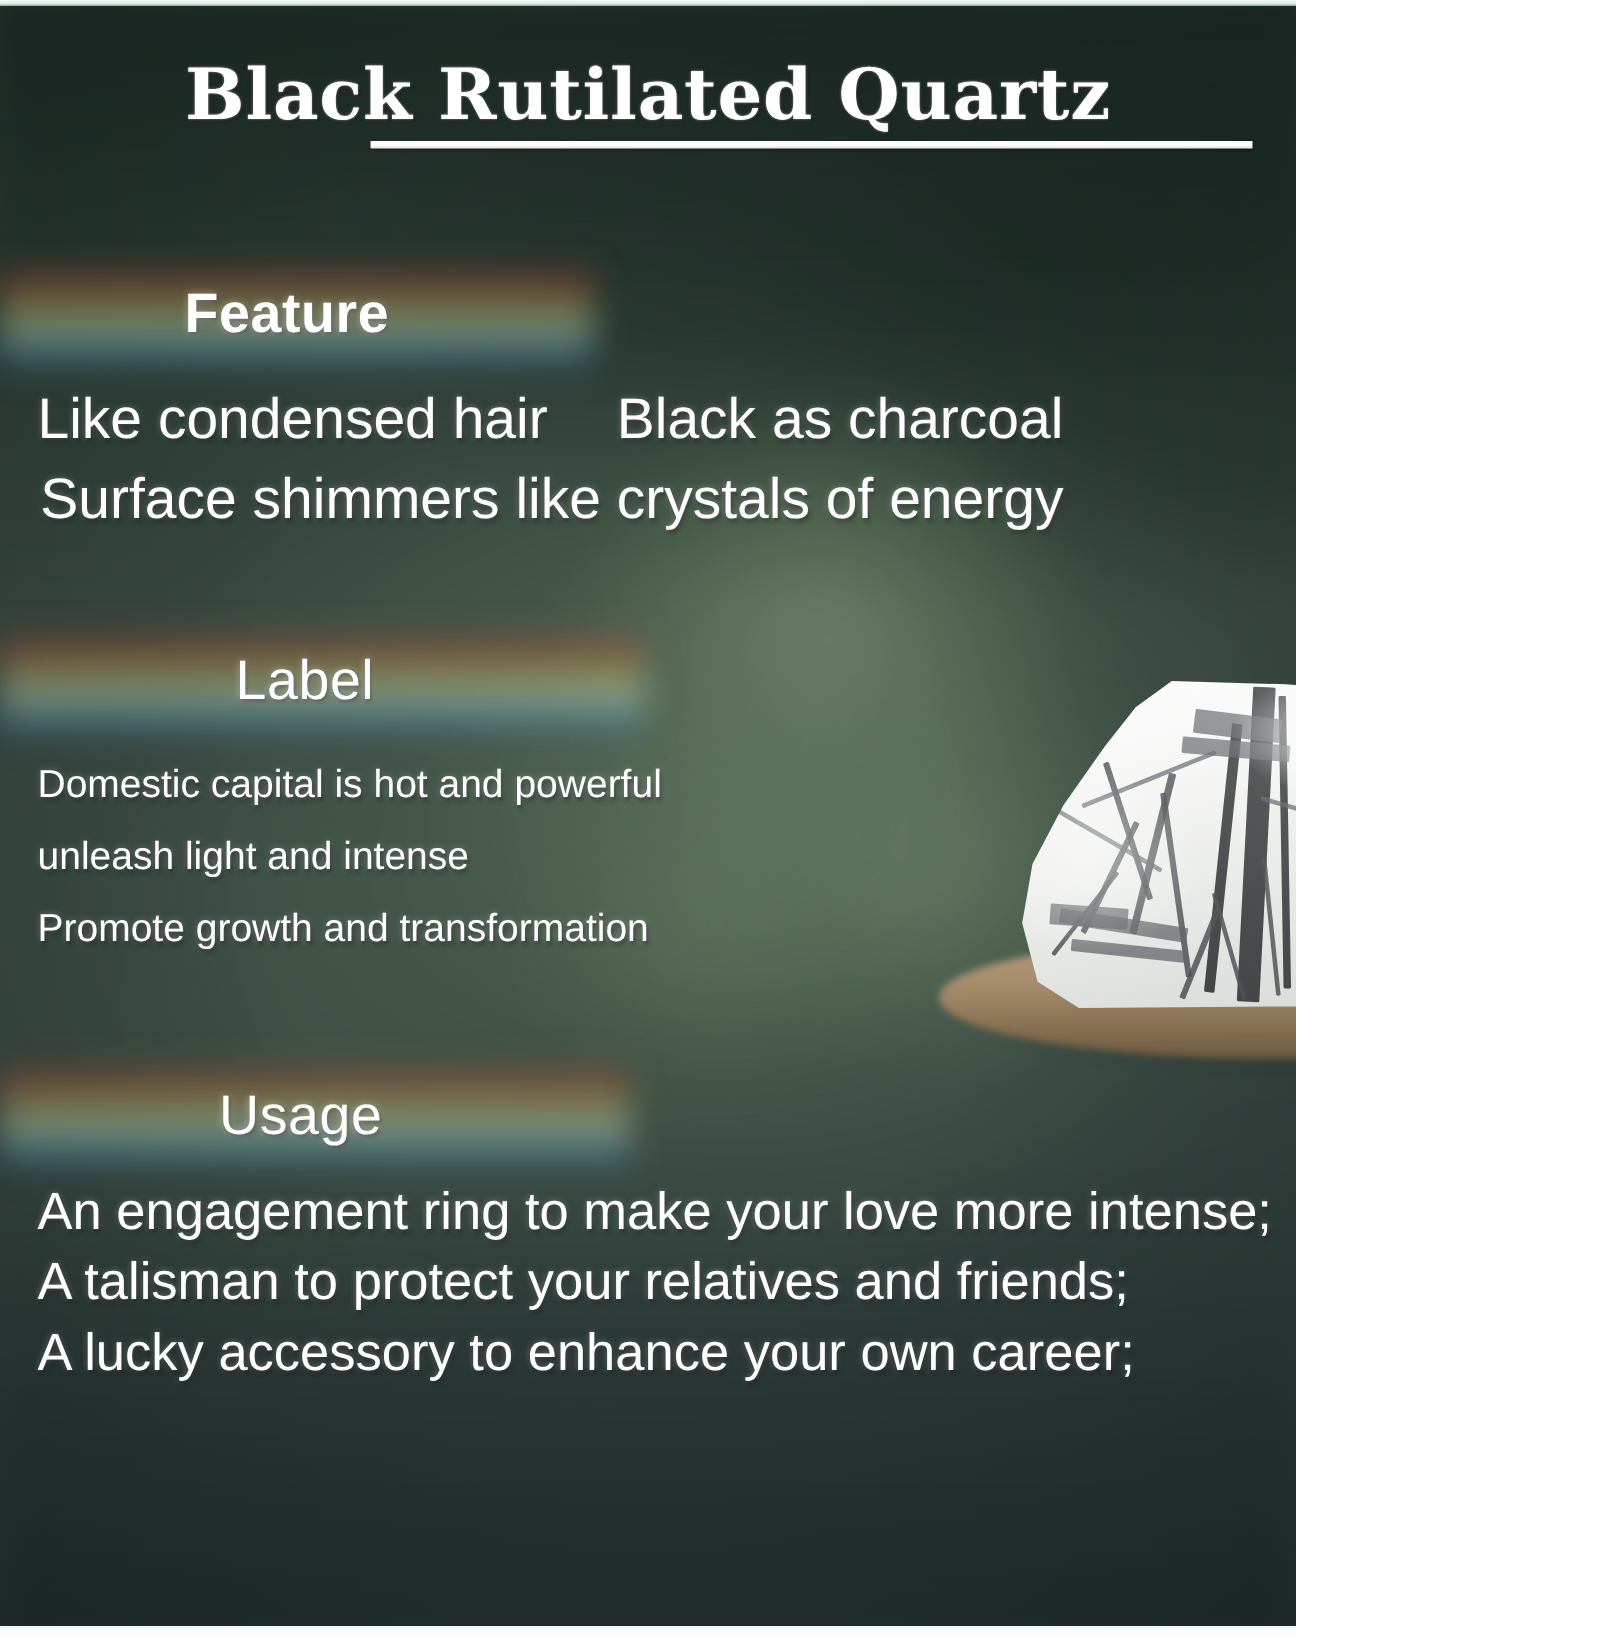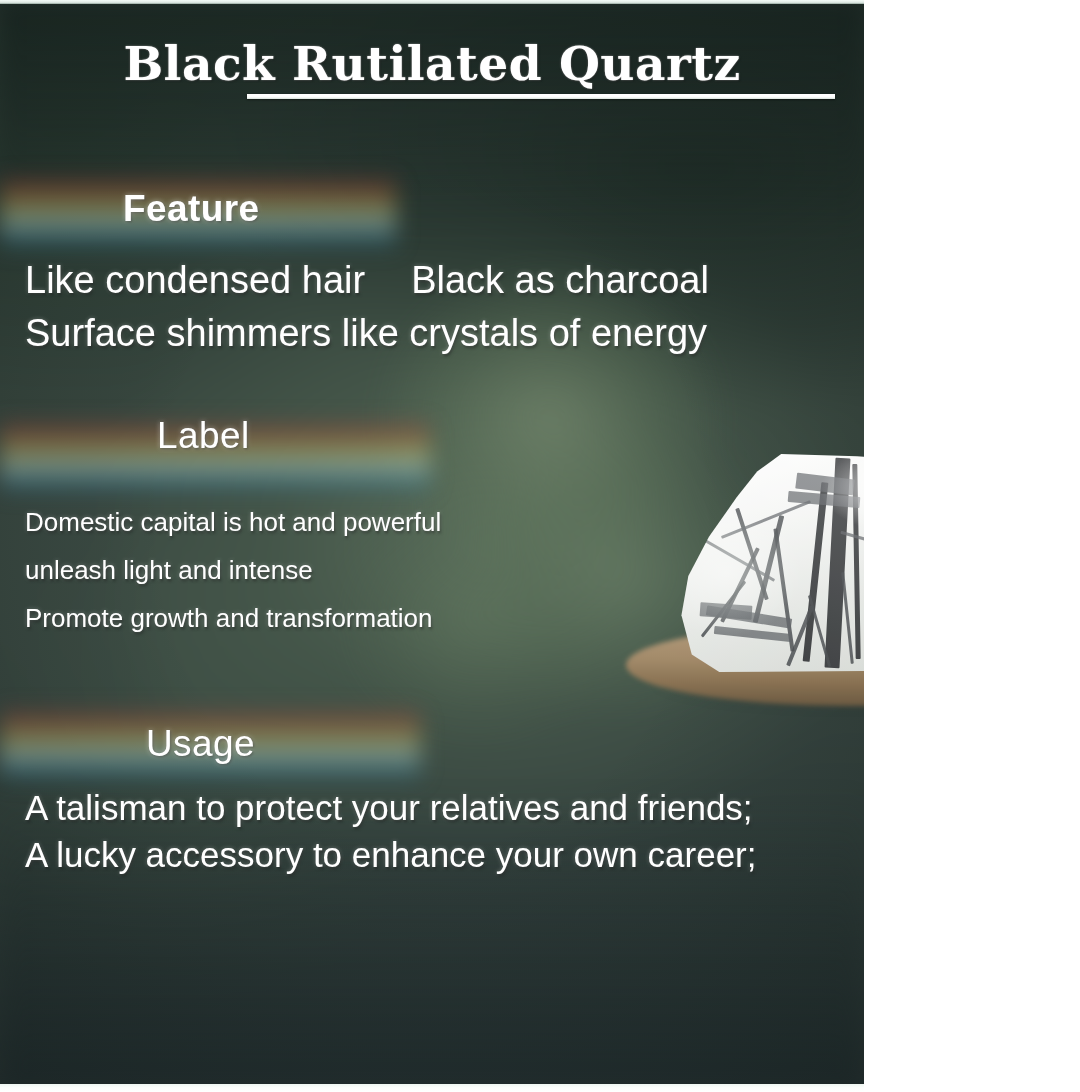--- a/index.html
+++ b/index.html
@@ -131,34 +131,34 @@
     position: absolute;
     font-family: "Liberation Sans", "DejaVu Sans", sans-serif;
     font-weight: 400;
     font-size: 37px;
     color: #ffffff;
     text-shadow: 0 0 5px rgba(255,255,255,0.45), 1px 1px 3px rgba(0,0,0,0.5);
     letter-spacing: 0.4px;
     white-space: nowrap;
   }
   .heading.feature { left: 123px; top: 188px; font-weight: bold; }
-  .heading.label   { left: 157px; top: 415px; }
+  .heading.label   { left: 157px; top: 433px; }
   .heading.usage   { left: 146px; top: 723px; }
 
   
   .body-block {
     position: absolute;
     left: 25px;
     font-family: "Liberation Sans", "DejaVu Sans", sans-serif;
     font-weight: 400;
     color: #ffffff;
     text-shadow: 0 0 4px rgba(255,255,255,0.30), 1px 2px 3px rgba(0,0,0,0.55);
     white-space: nowrap;
   }
-  .body-block.feature { top: 254px; font-size: 38px; line-height: 53px; }
+  .body-block.feature { top: 254px; font-size: 38px; line-height: 53px; text-align: right; }
   .body-block.label   { top: 498px; font-size: 26px; line-height: 48px; }
   .body-block.usage   { top: 784px; font-size: 35px; line-height: 47px; }
 
   .body-line { display: block; }
   .phrase-gap { display: inline-block; width: 46px; }
 
   
   .specimen {
     position: absolute;
     left: 612px; top: 448px;
@@ -259,20 +259,21 @@
 
   <div class="heading label">Label</div>
   <div class="body-block label">
     <span class="body-line">Domestic capital is hot and powerful</span>
     <span class="body-line">unleash light and intense</span>
     <span class="body-line">Promote growth and transformation</span>
   </div>
 
   <div class="heading usage">Usage</div>
   <div class="body-block usage">
+    <span class="body-line">An engagement ring to make your love more intense;</span>
     <span class="body-line">A talisman to protect your relatives and friends;</span>
     <span class="body-line">A lucky accessory to enhance your own career;</span>
   </div>
 
   <div class="specimen">
     <div class="wood-shadow"></div>
     <div class="wood-base"></div>
     <div class="crystal">
       <div class="rutile">
         <div class="n" style="left:152px; top:4px;   width:15px; height:210px; transform:rotate(3deg);"></div>

